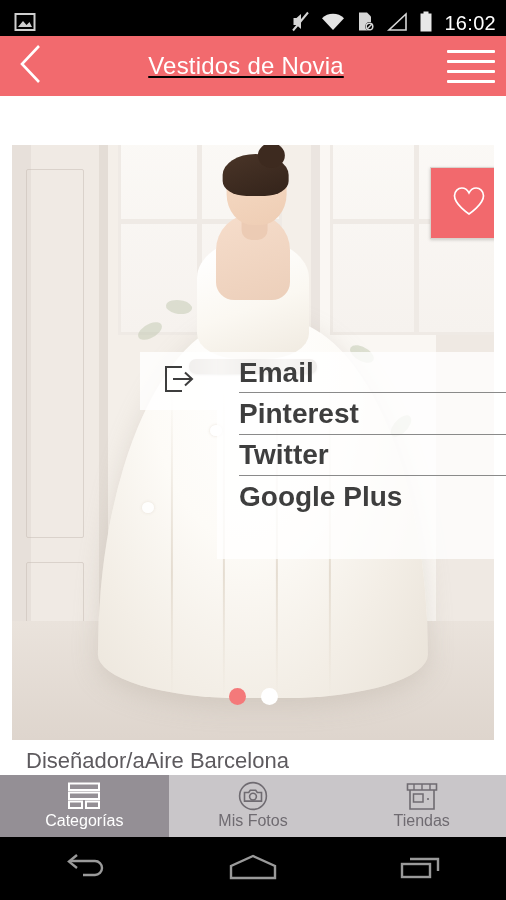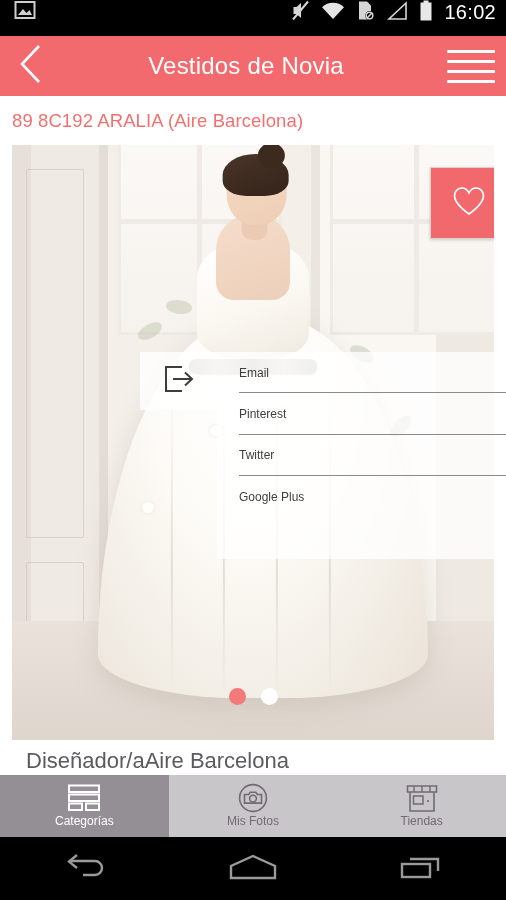--- a/index.html
+++ b/index.html
@@ -6,33 +6,33 @@
   html,body { width:506px; height:900px; background:#000; }
   body {
     font-family:"Liberation Sans", sans-serif;
     position:relative; overflow:hidden;
     -webkit-font-smoothing:antialiased;
   }
 
   
   #statusbar{
     position:absolute; left:0; top:0; width:506px; height:36px;
-    background:#000; display:flex; align-items:flex-start;
+    background:#000; display:flex; align-items:flex-end;
   }
   #statusbar .left{ margin-left:14px; display:flex; align-items:center; }
   #statusbar .right{
     margin-left:auto; margin-right:10px; display:flex;
     align-items:center; gap:11px;
   }
   .sb-time{ color:#fff; font-size:20px; letter-spacing:.3px; padding-bottom:1px; }
 
   
   #appbar{
     position:absolute; left:0; top:36px; width:506px; height:60px;
-    background:#f26a6e; display:flex; align-items:center;
+    background:#f26a6e; display:flex; align-items:center;text-decoration:underline;
   }
   #appbar .back{ width:62px; height:60px; display:flex; align-items:center; justify-content:center; }
   #appbar .title{
     flex:1; text-align:center; color:#fff; font-size:24px; font-weight:400;
     letter-spacing:.2px; margin-left:-10px;
   }
   #appbar .ham{
     width:66px; height:60px; display:flex; flex-direction:column;
     justify-content:center; align-items:center; gap:7px; padding-right:4px;
   }
@@ -176,35 +176,35 @@
     position:absolute; left:0; top:0; width:77px; height:58px;
     background:rgba(255,255,255,.80);
     display:flex; align-items:center; justify-content:center;
   }
   #share-list{
     position:absolute; left:77px; top:0; width:289px; height:207px;
     background:rgba(255,255,255,.78);
   }
   .share-item{
     height:41.4px; padding-left:22px; display:flex; align-items:center;
-    color:#3e3e3e; font-size:12px; position:relative;
+    color:#3e3e3e; font-size:28px; position:relative;font-weight:bold;
   }
   .share-item:not(:last-child):after{
     content:""; position:absolute; left:22px; right:0; bottom:0;
     height:1px; background:#8a8a8a;
   }
 
   
   #tabbar{
     position:absolute; left:0; top:775px; width:506px; height:62px;
     background:#c9c6c9; display:flex;
   }
   .tab{
     flex:1; display:flex; flex-direction:column; align-items:center;
-    justify-content:center; gap:2px; color:#6f6b71; font-size:12px;
+    justify-content:center; gap:2px; color:#6f6b71; font-size:16px;
   }
   .tab.sel{ background:#948f95; color:#ffffff; }
   .tab .lbl{ line-height:1; padding-bottom:2px; }
   .tab .ico{ height:30px; display:flex; align-items:center; justify-content:center; }
 
   
   #navbar{
     position:absolute; left:0; top:837px; width:506px; height:63px;
     background:#000; display:flex; align-items:center; justify-content:space-around;
   }
@@ -269,21 +269,20 @@
   <div class="ham">
     <i></i>
     <i></i>
     <i></i>
     <i></i>
   </div>
 </div>
 
 <div id="content">
 
-  <div id="item-title">89 8C192 ARALIA (Aire Barcelona)</div>
 
   <div id="photo-wrap">
     <div id="photo">
       <div class="bg-room"></div>
       <div class="panel" style="left:3%;top:4%;width:12%;height:62%;"></div>
       <div class="panel" style="left:3%;top:70%;width:12%;height:22%;"></div>
       <div class="window" style="left:22%;top:-2%;width:34%;height:34%;"></div>
       <div class="window" style="left:66%;top:-2%;width:36%;height:34%;"></div>
       <div class="leafy" style="left:26%;top:30%;transform:rotate(-22deg);"></div>
       <div class="leafy" style="left:32%;top:26%;transform:rotate(14deg);"></div>

